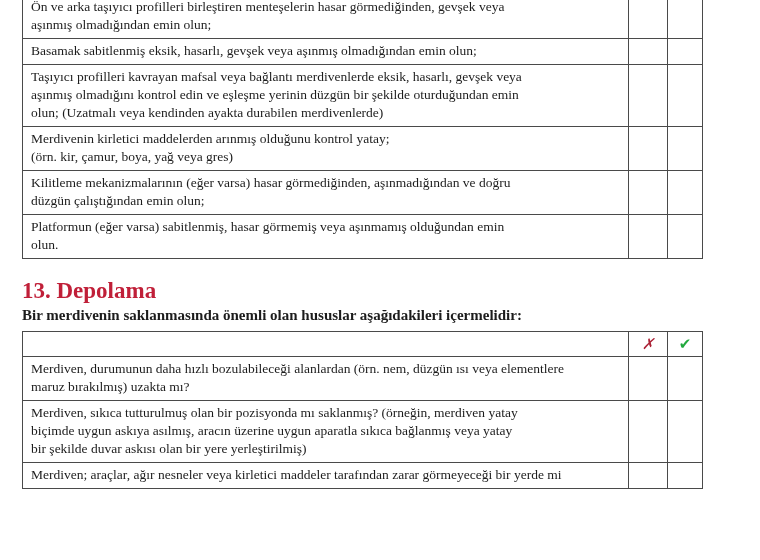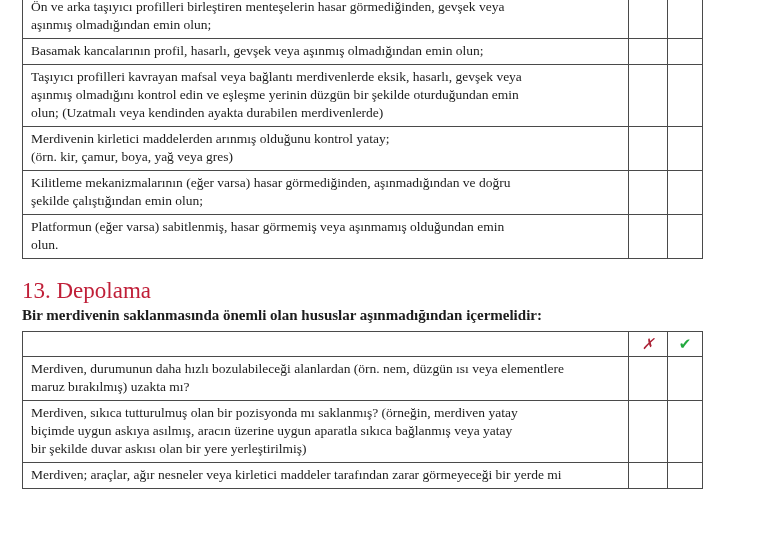--- a/index.html
+++ b/index.html
@@ -40,21 +40,21 @@
     text-align: center;
     font-size: 15px;
     line-height: 18px;
     padding: 3px 0 3px 0;
     font-weight: bold;
   }
   th.mark.no   { font-style: italic; }
   .section-heading {
     font-size: 23px;
     line-height: 26px;
-    font-weight: normal;
+    font-weight: bold;
     margin: 19px 0 2px 0;
   }
   .section-intro {
     font-size: 15px;
     line-height: 19px;
     font-weight: bold;
     margin: 0 0 6px 0;
   }
 </style>
 </head>
@@ -69,55 +69,55 @@
         <col style="width:35px">
     </colgroup>
     <tbody>
       <tr class="first-row">
         <td class="txt">Ön ve arka taşıyıcı profilleri birleştiren menteşelerin hasar görmediğinden, gevşek veya
 aşınmış olmadığından emin olun;</td>
         <td class="chk"></td>
         <td class="chk"></td>
       </tr>
       <tr>
-        <td class="txt">Basamak kancalarının profil, hasarlı, gevşek veya aşınmış olmadığından emin olun;</td>
+        <td class="txt">Basamak sabitlenmiş eksik, hasarlı, gevşek veya aşınmış olmadığından emin olun;</td>
         <td class="chk"></td>
         <td class="chk"></td>
       </tr>
       <tr>
         <td class="txt">Taşıyıcı profilleri kavrayan mafsal veya bağlantı merdivenlerde eksik, hasarlı, gevşek veya
 aşınmış olmadığını kontrol edin ve eşleşme yerinin düzgün bir şekilde oturduğundan emin
 olun; (Uzatmalı veya kendinden ayakta durabilen merdivenlerde)</td>
         <td class="chk"></td>
         <td class="chk"></td>
       </tr>
       <tr>
         <td class="txt">Merdivenin kirletici maddelerden arınmış olduğunu kontrol yatay;
 (örn. kir, çamur, boya, yağ veya gres)</td>
         <td class="chk"></td>
         <td class="chk"></td>
       </tr>
       <tr>
         <td class="txt">Kilitleme mekanizmalarının (eğer varsa) hasar görmediğinden, aşınmadığından ve doğru
-şekilde çalıştığından emin olun;</td>
+düzgün çalıştığından emin olun;</td>
         <td class="chk"></td>
         <td class="chk"></td>
       </tr>
       <tr>
         <td class="txt">Platformun (eğer varsa) sabitlenmiş, hasar görmemiş veya aşınmamış olduğundan emin
 olun.</td>
         <td class="chk"></td>
         <td class="chk"></td>
       </tr>
     </tbody>
   </table>
 
   <h2 class="section-heading" style="color:#c01f38">13. Depolama</h2>
 
-  <p class="section-intro">Bir merdivenin saklanmasında önemli olan hususlar aşınmadığından içermelidir:</p>
+  <p class="section-intro">Bir merdivenin saklanmasında önemli olan hususlar aşağıdakileri içermelidir:</p>
 
   <table class="checklist">
     <colgroup>
       <col style="width:606px">
         <col style="width:39px">
         <col style="width:35px">
     </colgroup>
     <tbody>
       <tr>
         <th></th>

